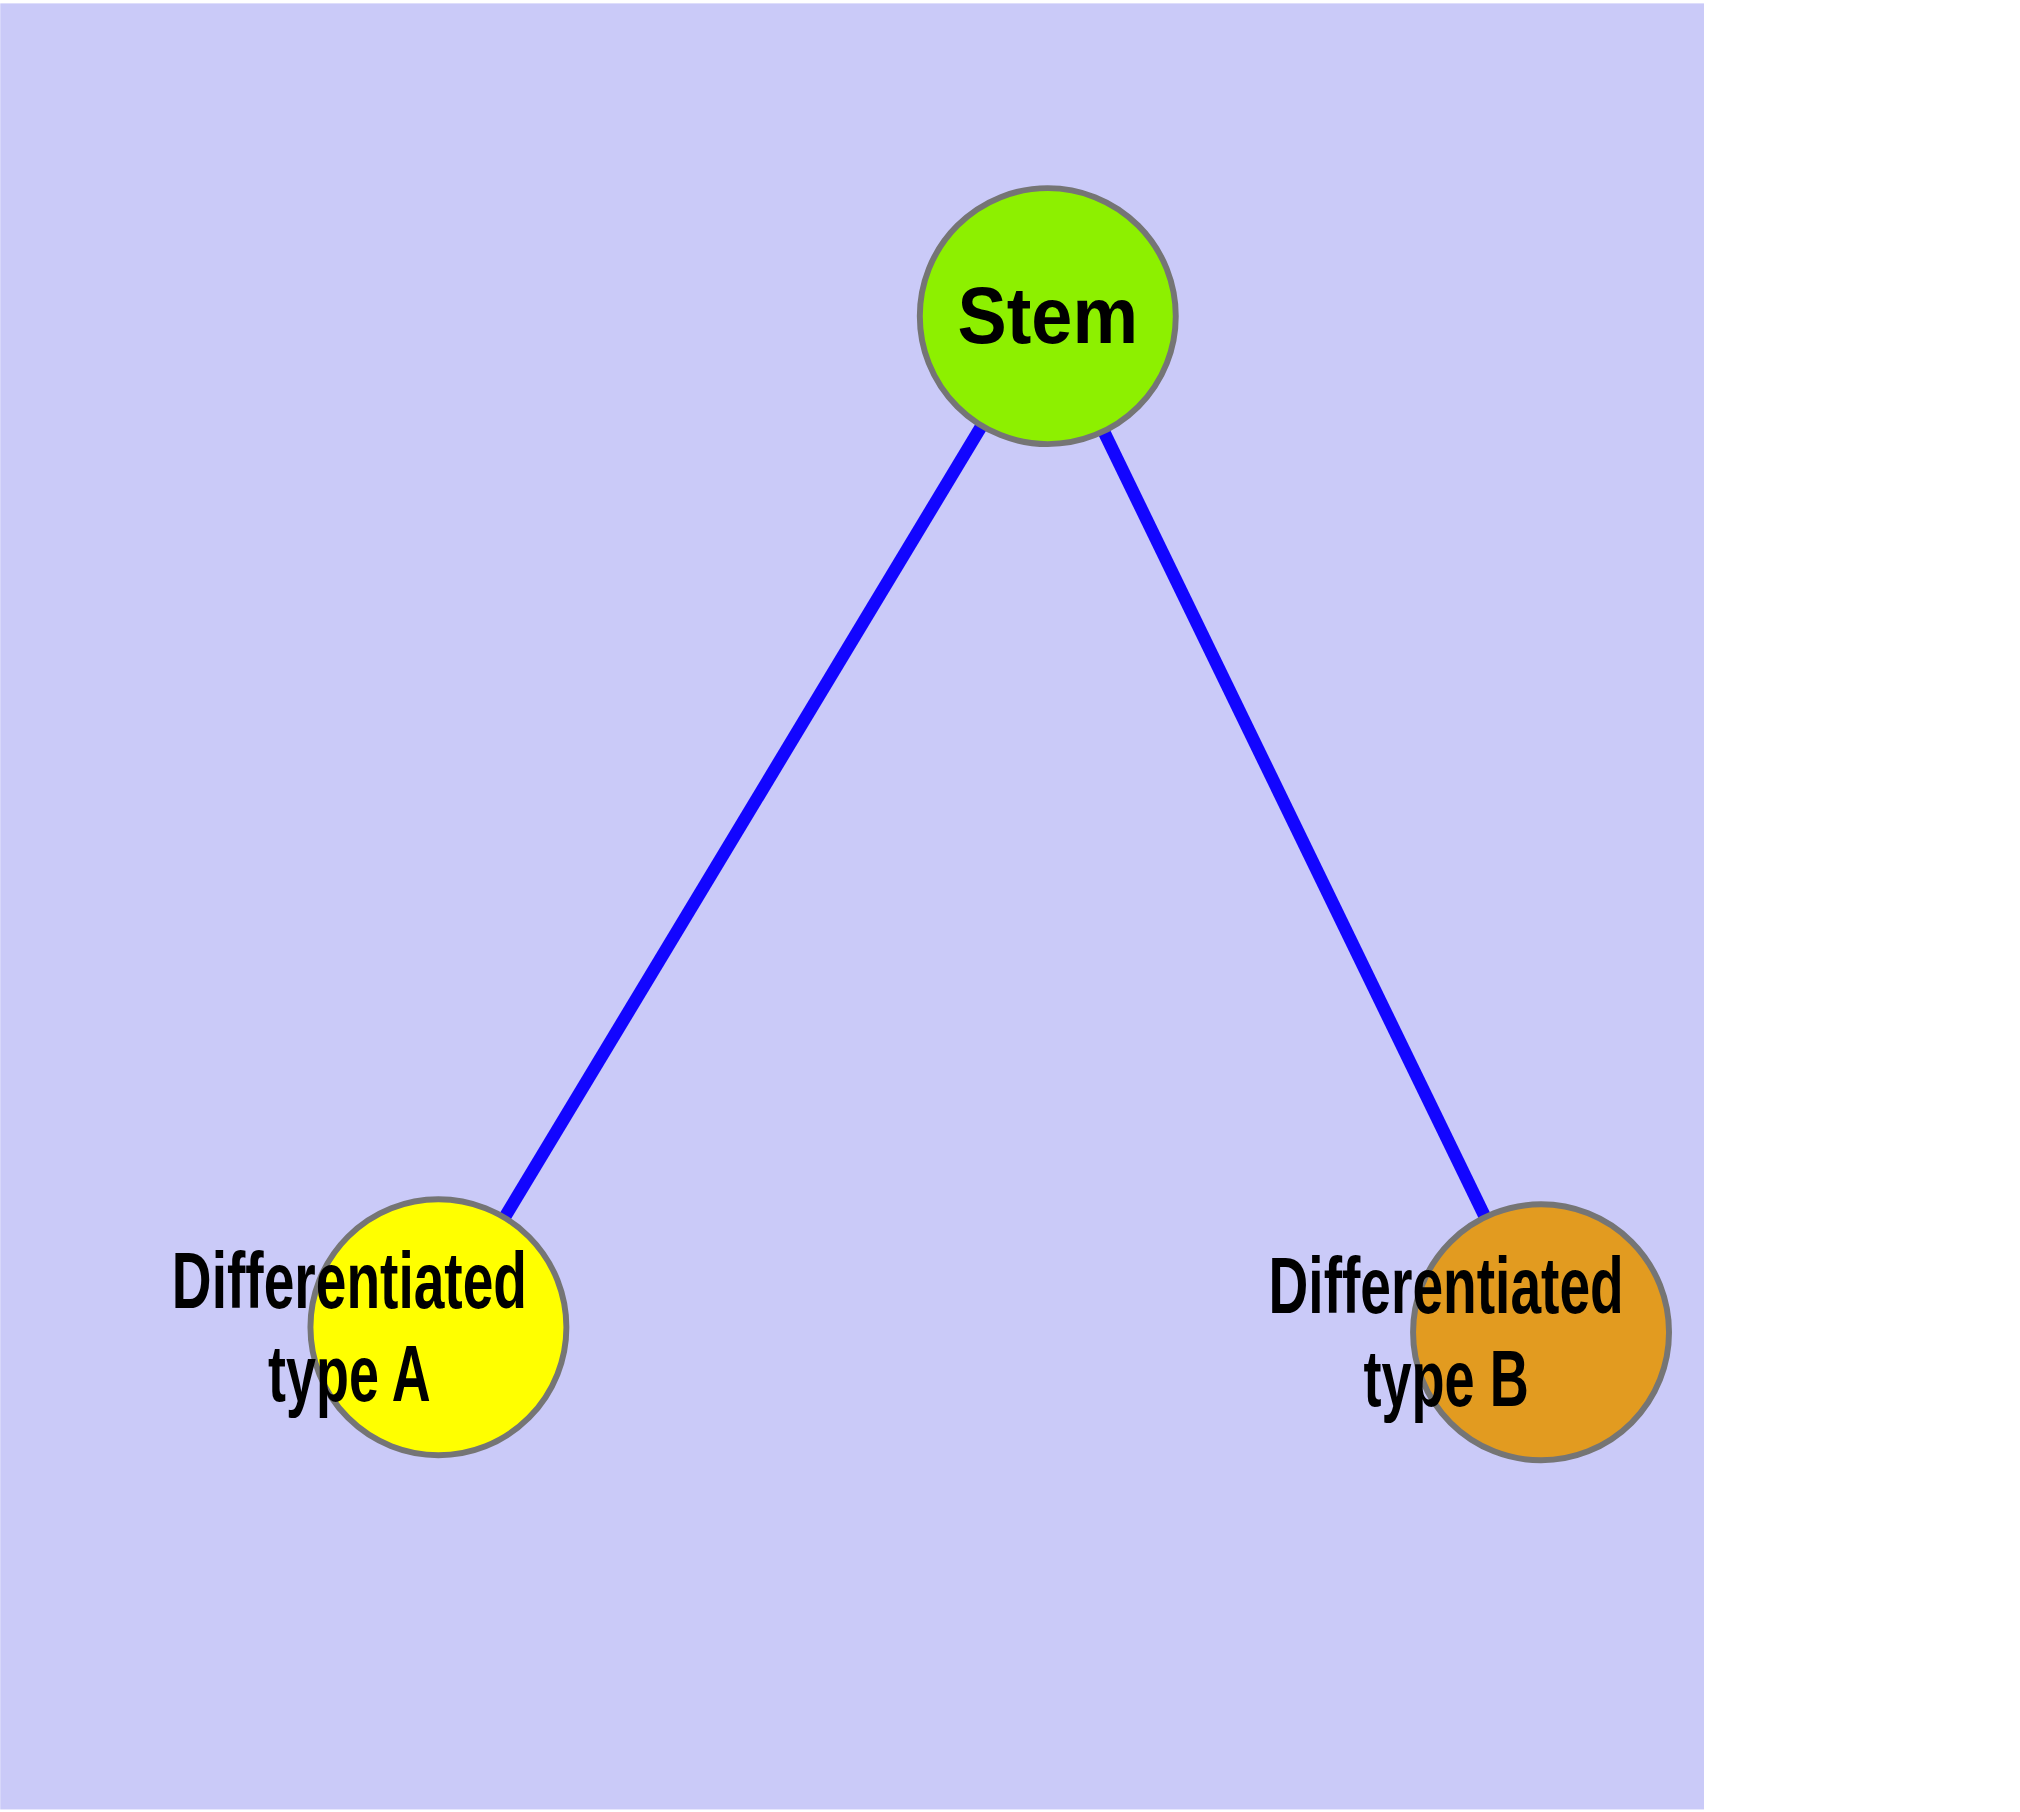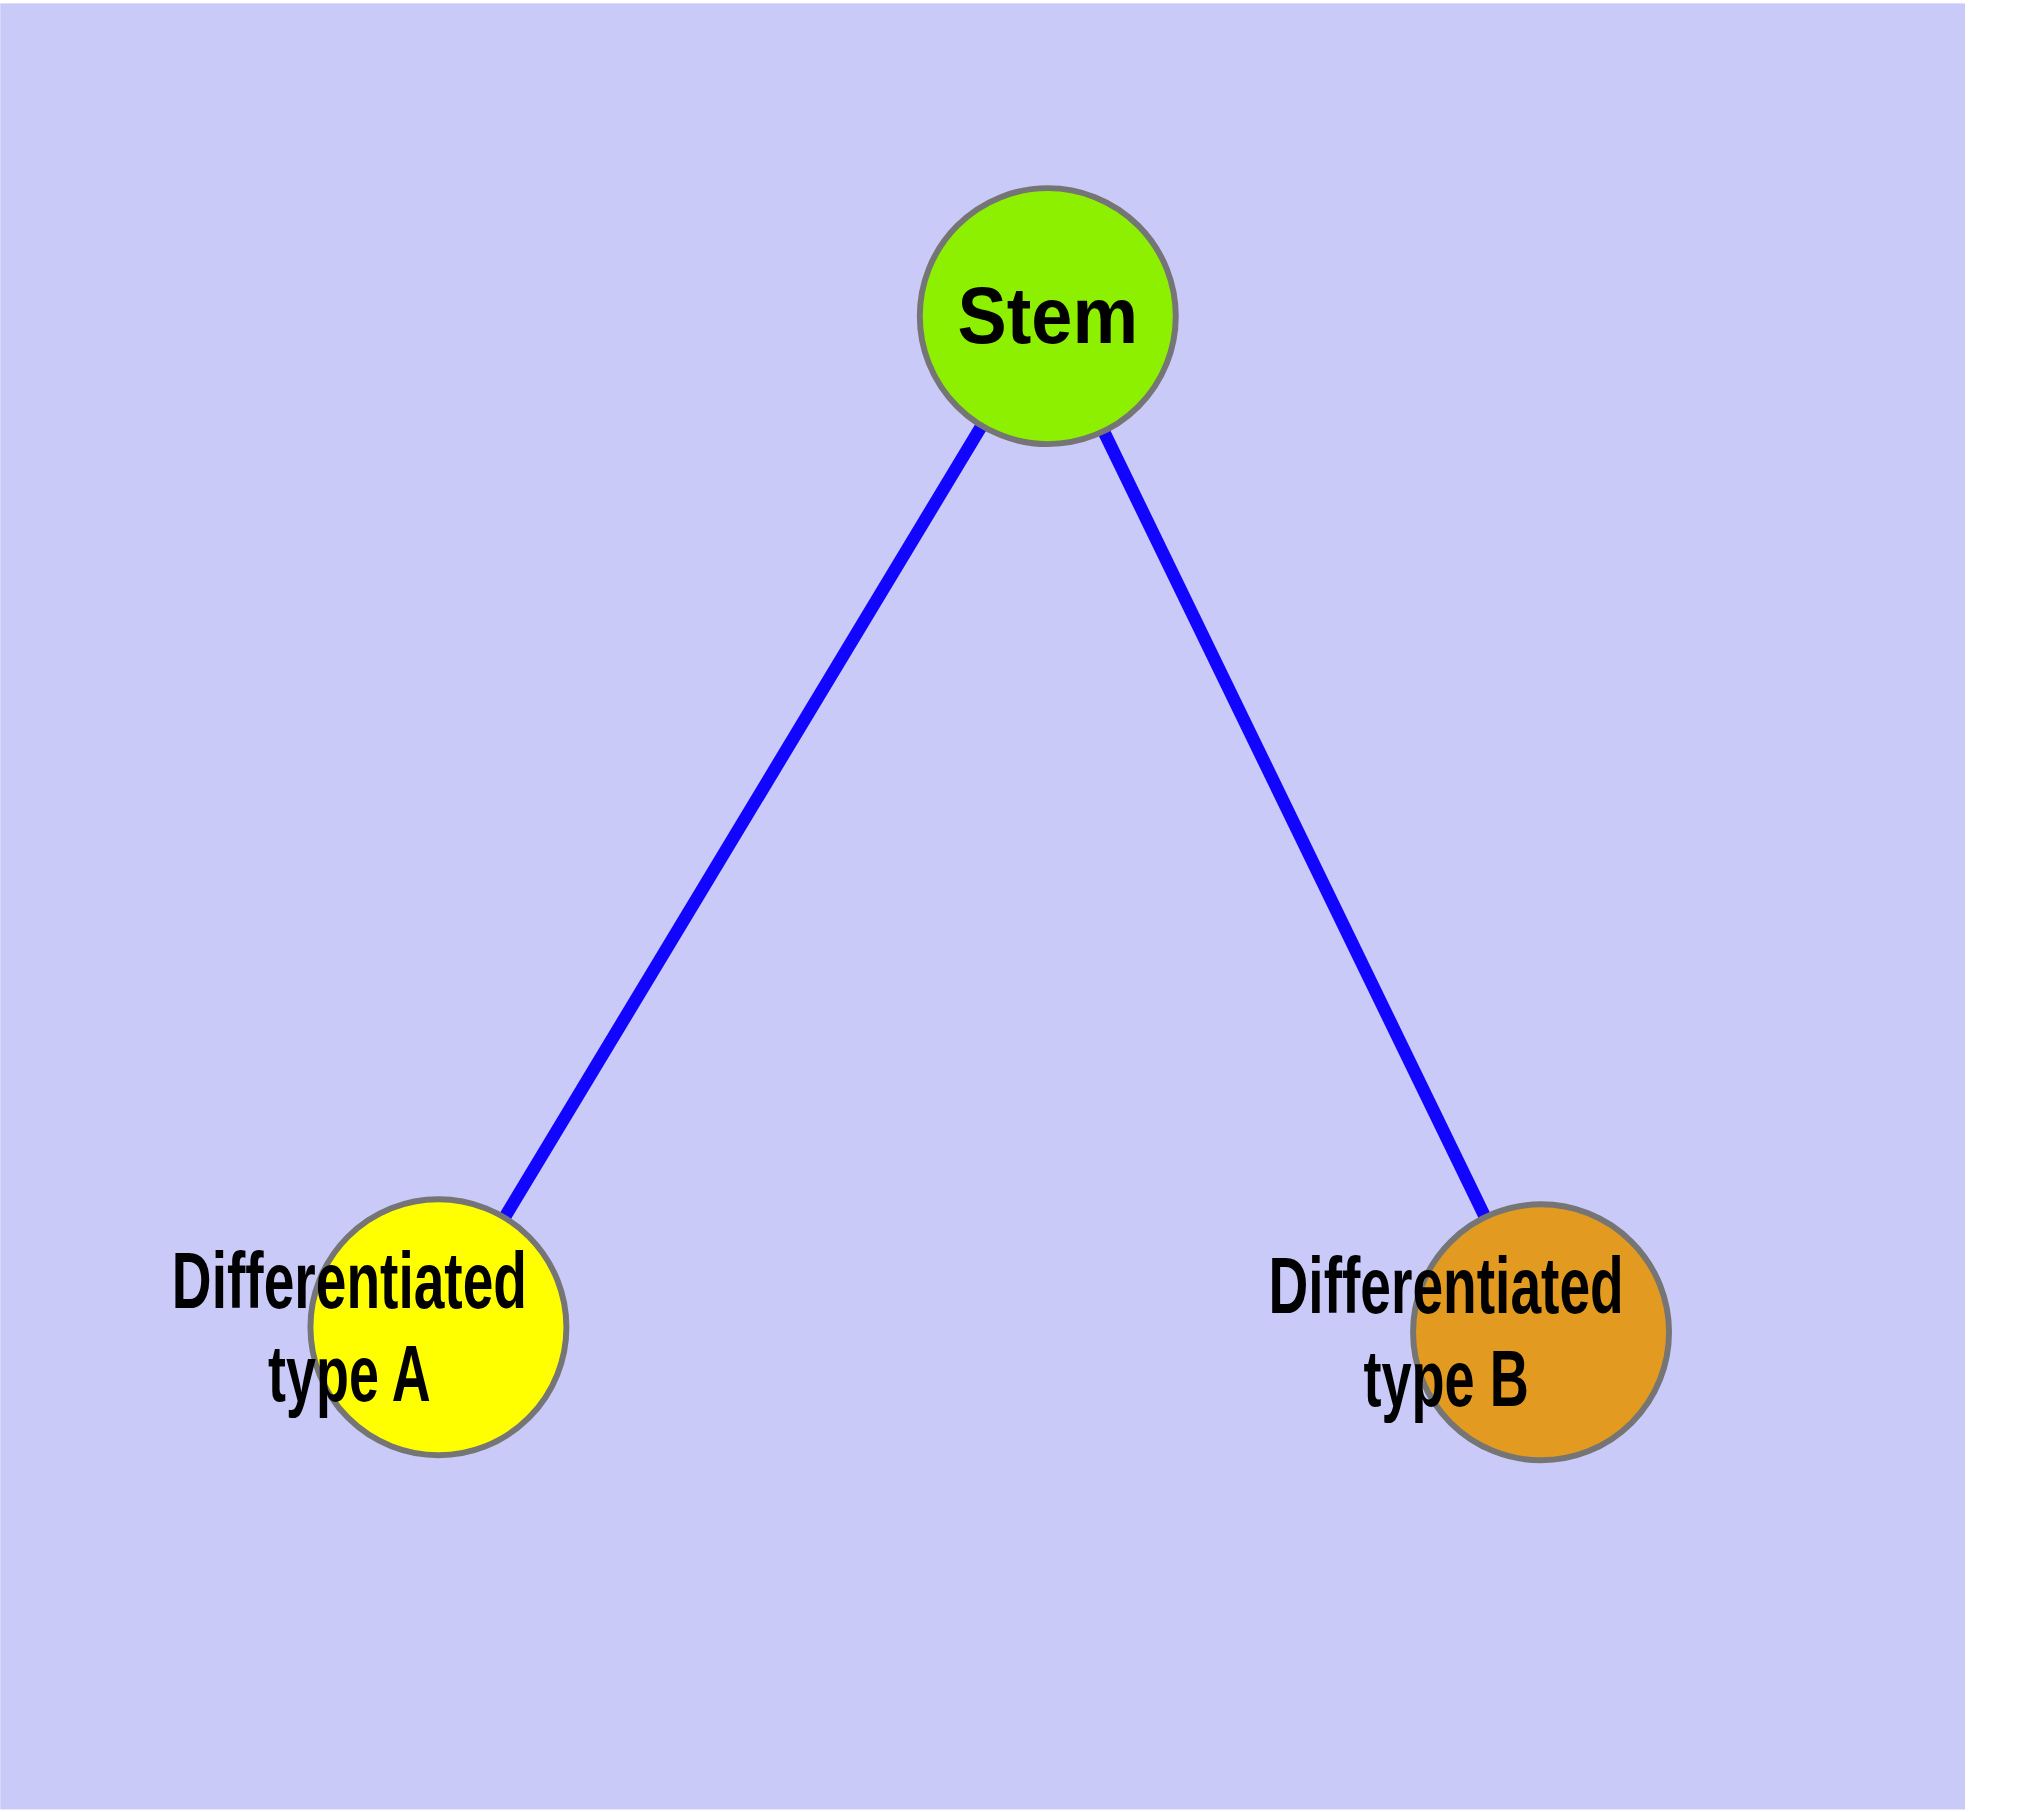--- a/index.html
+++ b/index.html
@@ -2,21 +2,21 @@
 <html style="font-size:13.6px"><head>
 <meta charset="utf-8">
 <style>
   html, body {
     margin: 0;
     padding: 0;
     background: #ffffff;
   }
   #stage {
     position: relative;
-    width: 1965px;
+    width: 1704px;
     height: 1812px;
     background: #ffffff;
     overflow: hidden;
   }
   svg {
     display: block;
     width: 2021px;
     height: 1812px;
   }
   .node-label-line {

